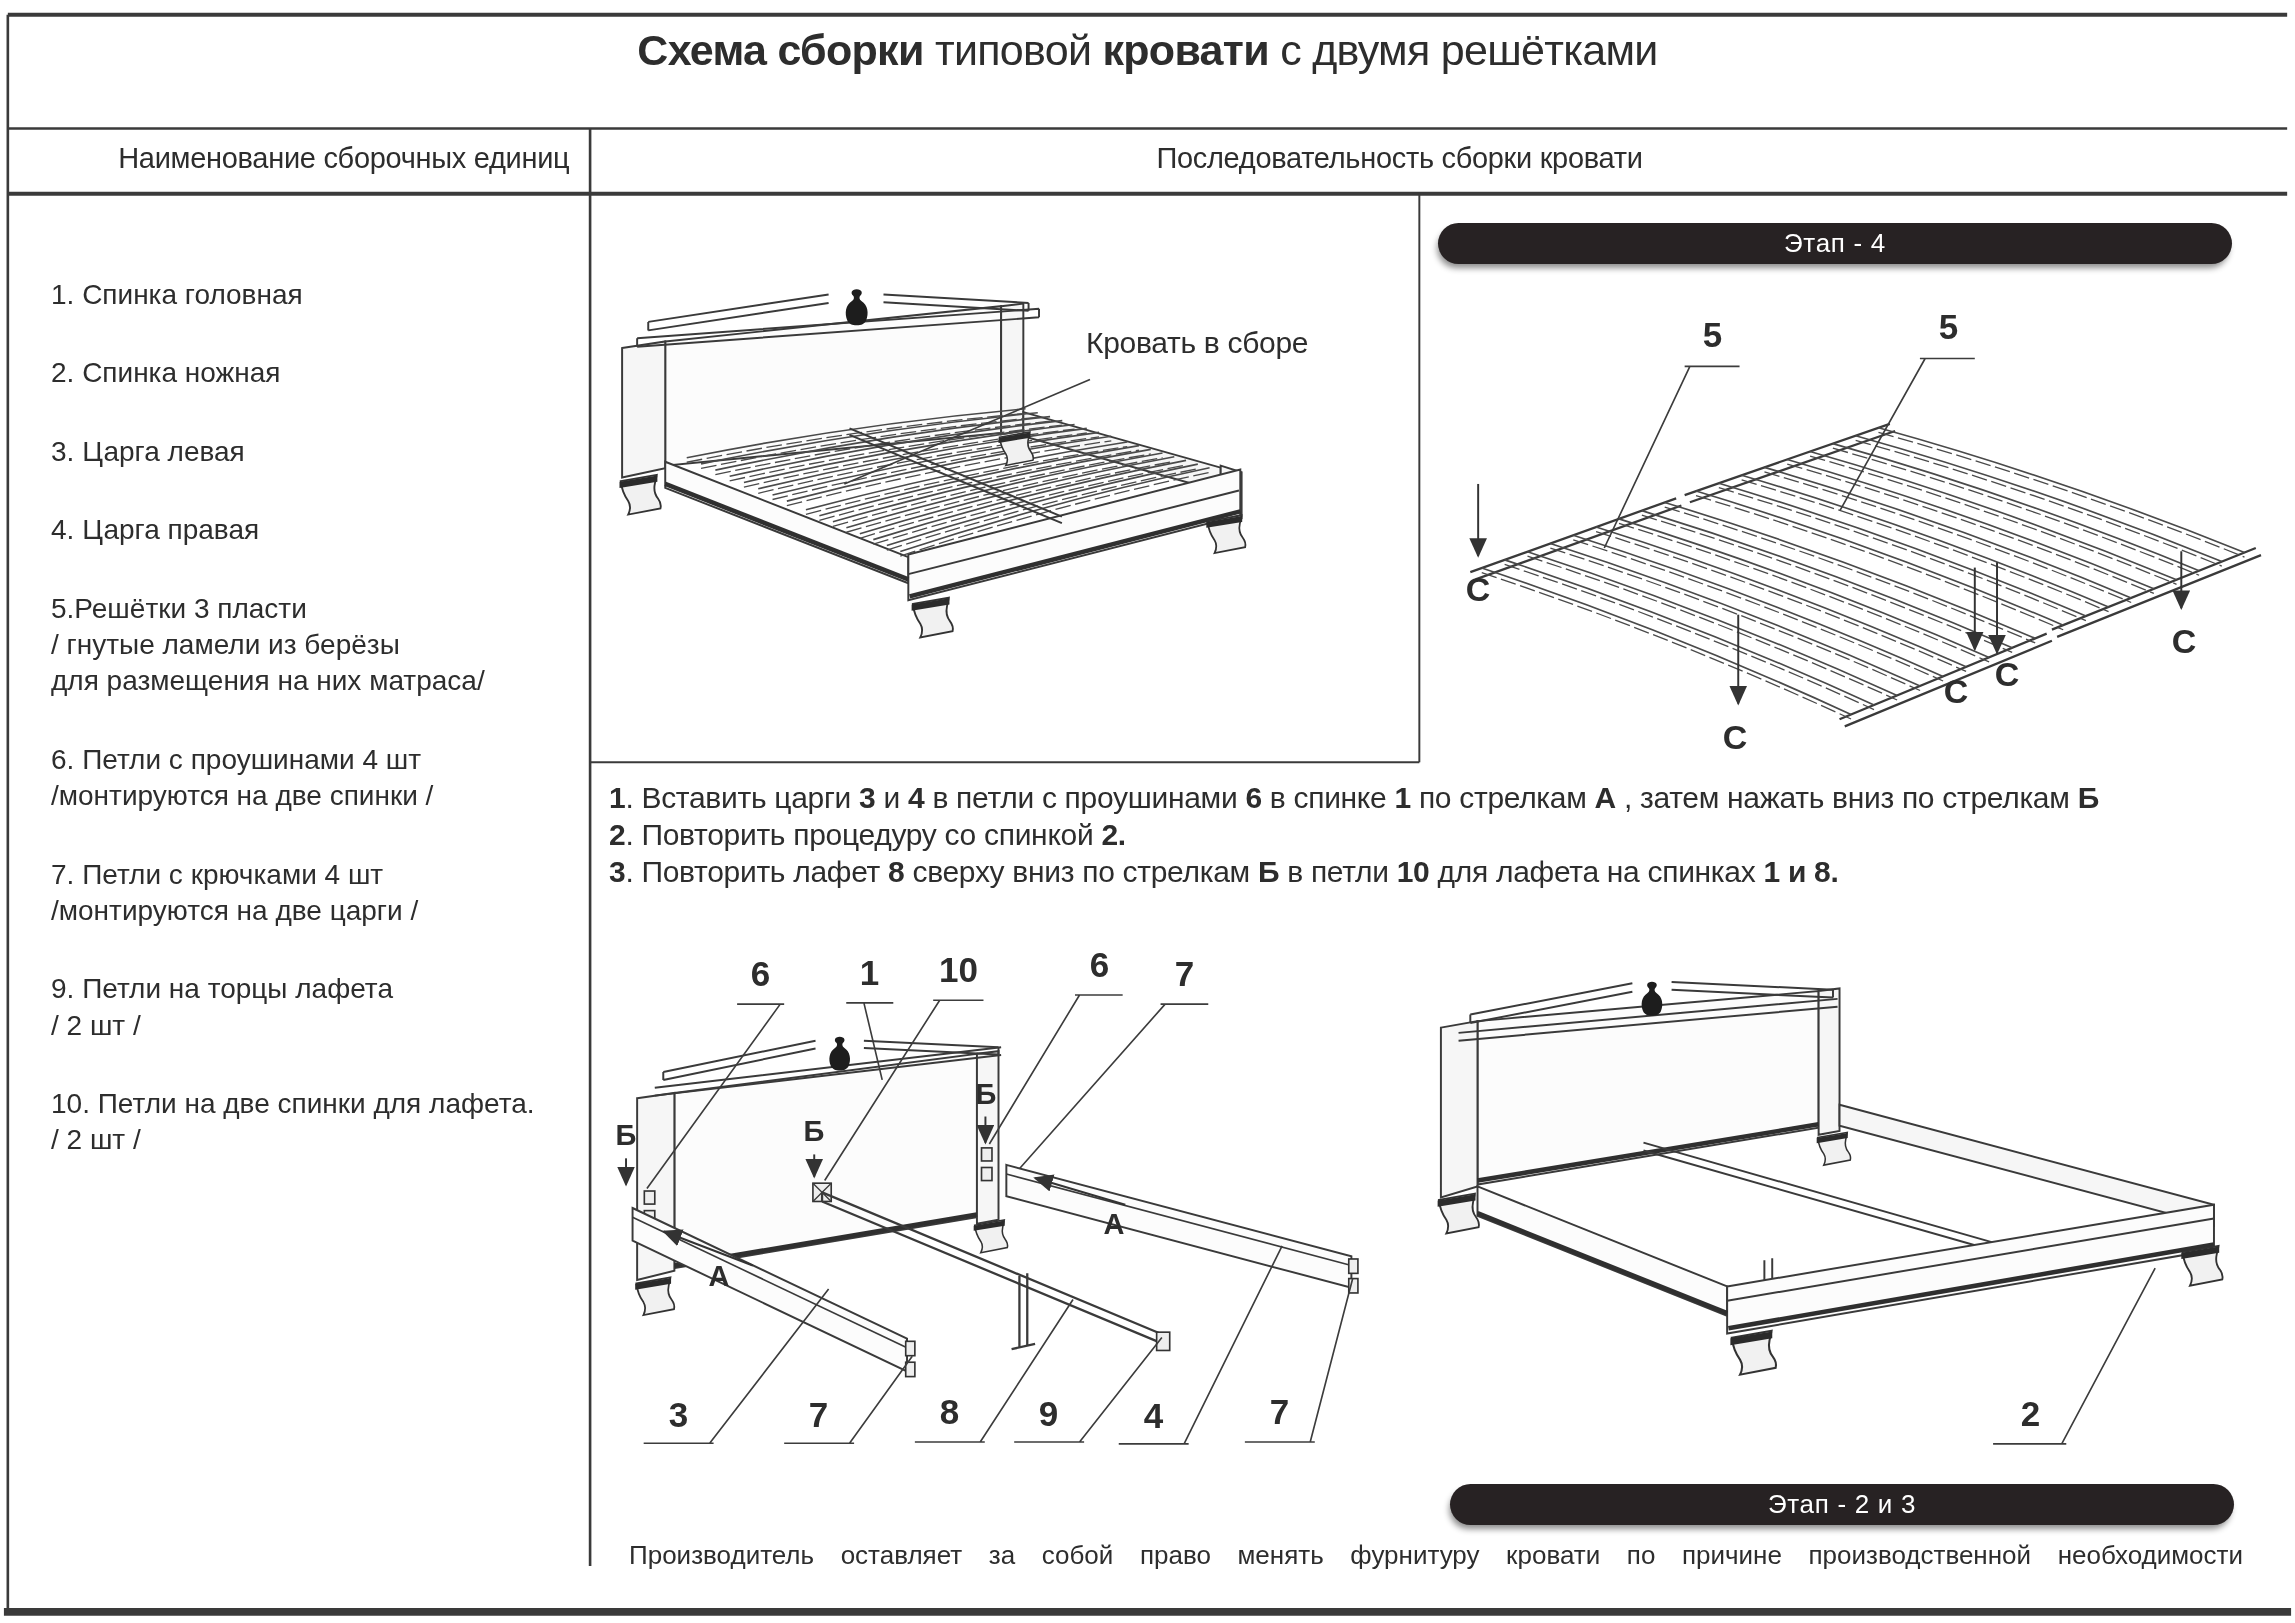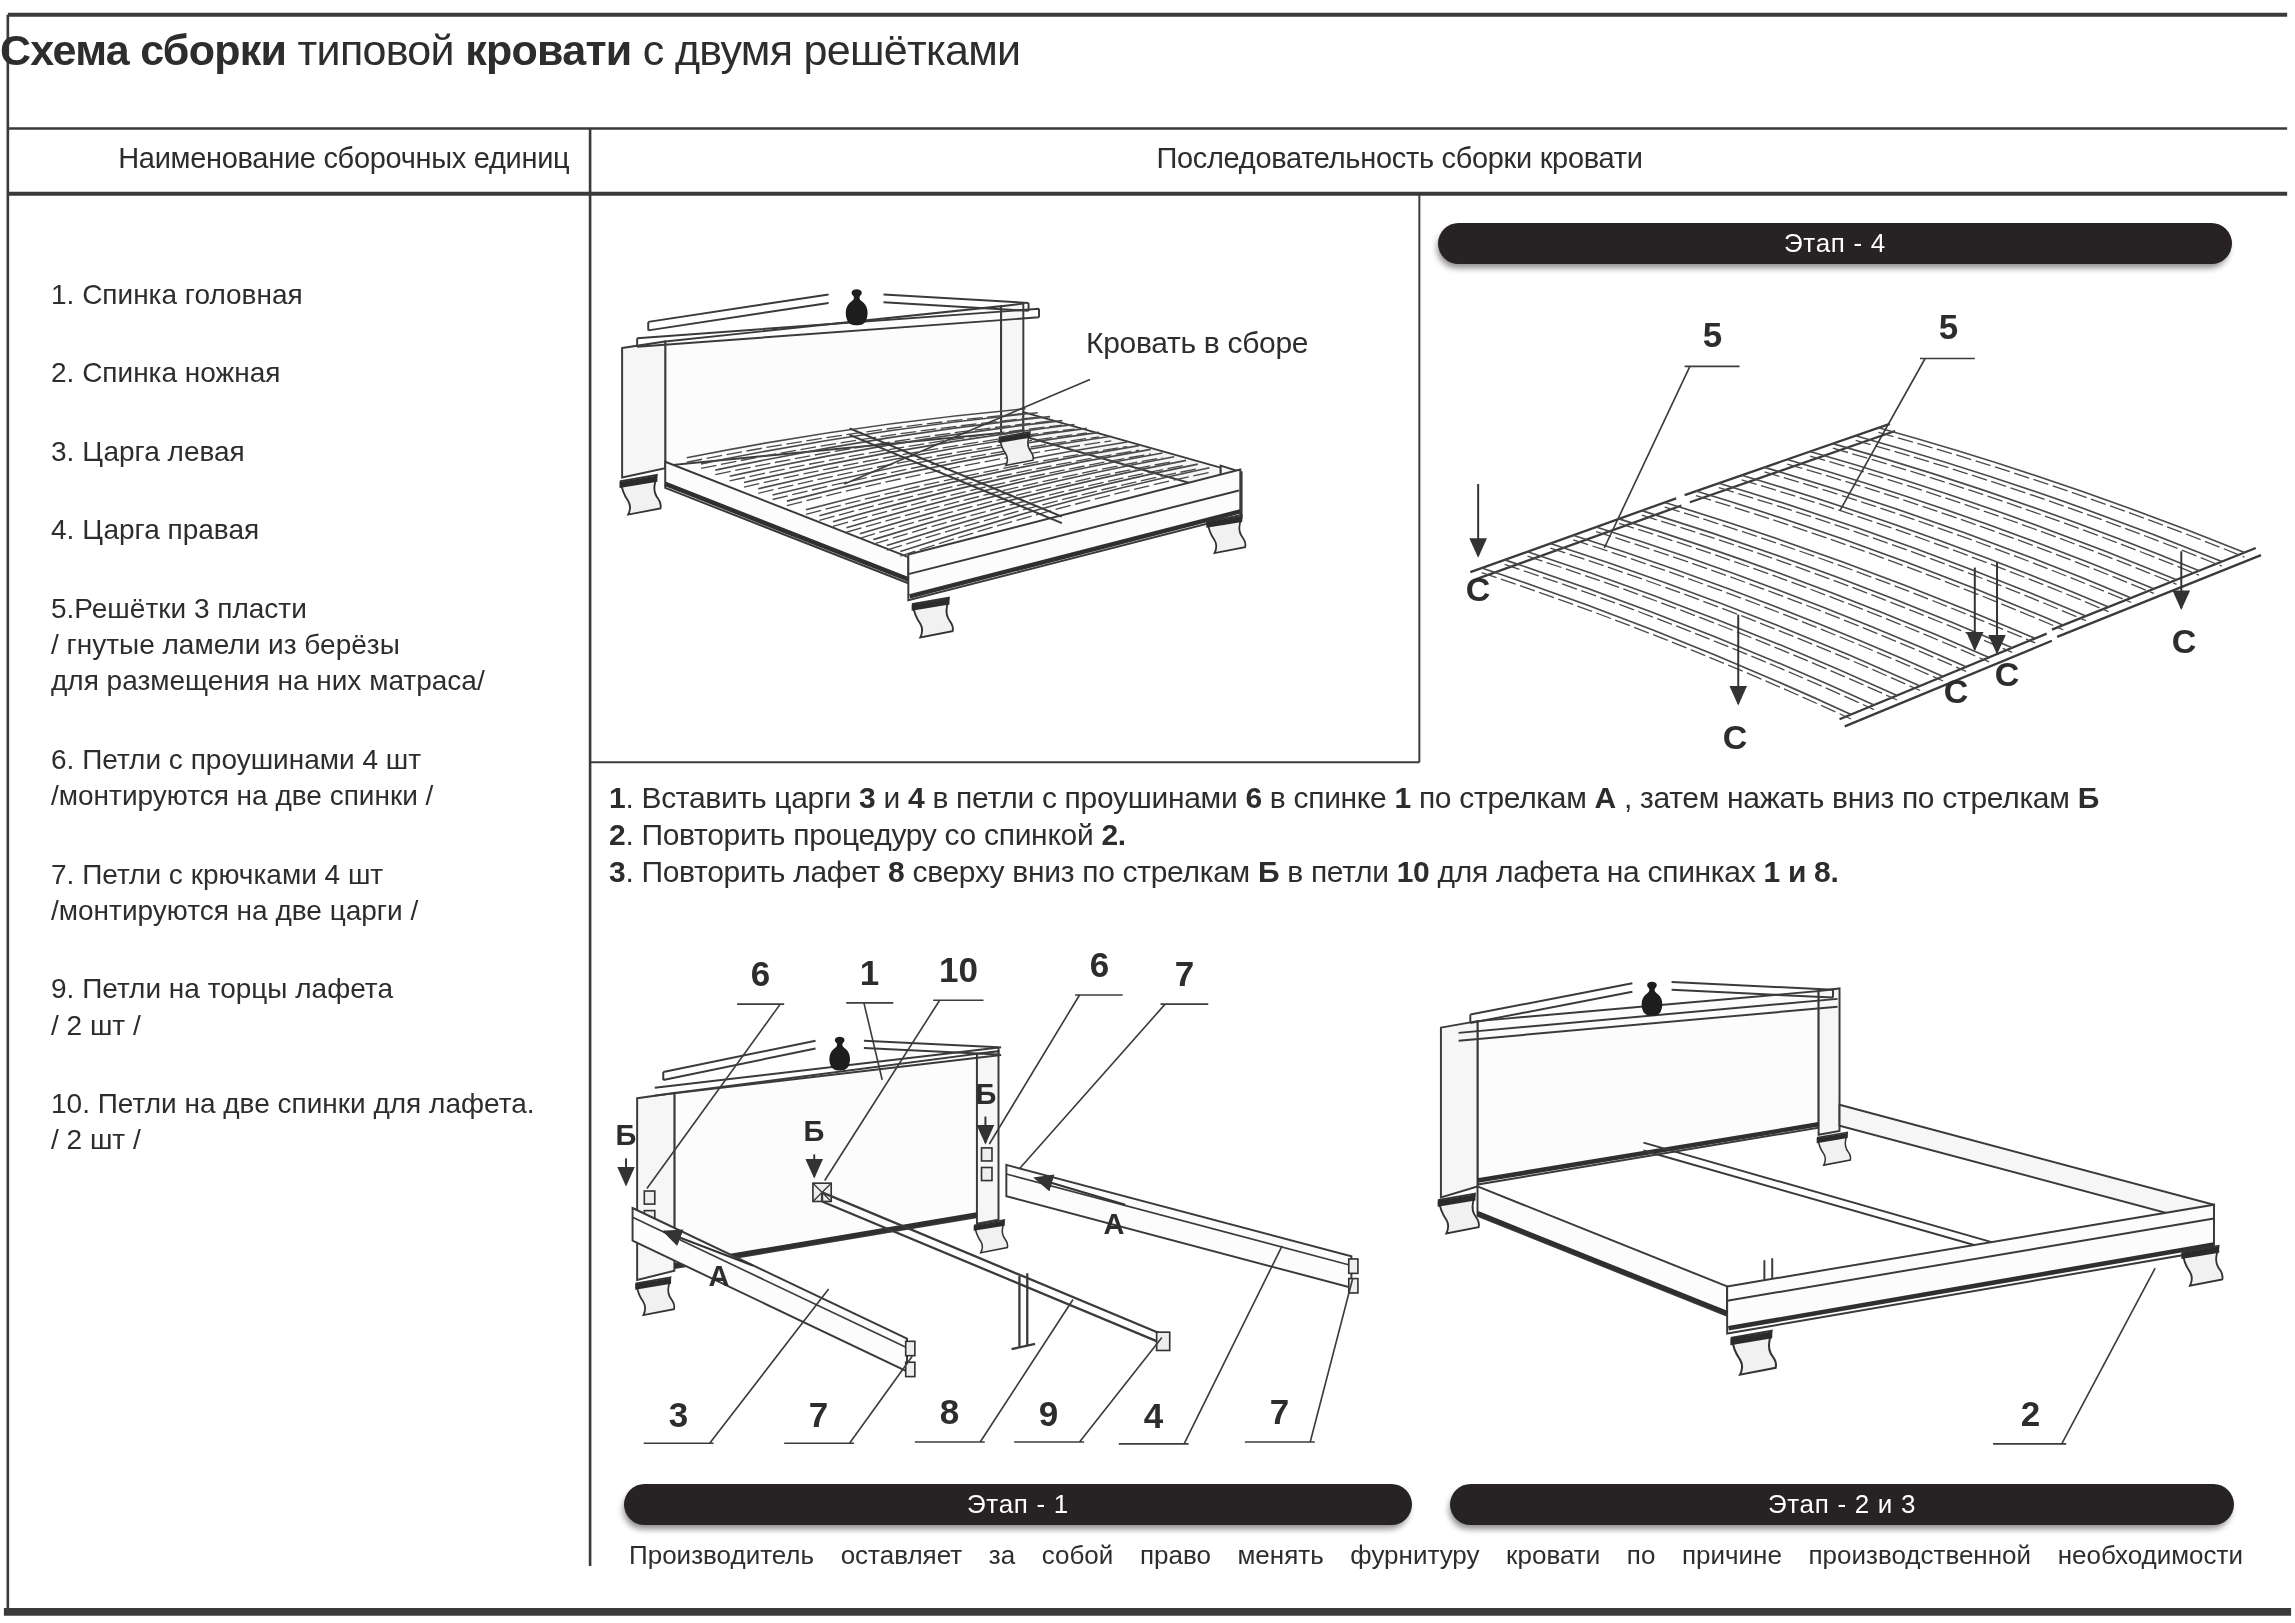--- a/index.html
+++ b/index.html
@@ -11,21 +11,21 @@
   .face{fill:#fcfcfc;stroke:#3a3a3a;stroke-width:3;}
   .face2{fill:#f6f6f6;stroke:#3a3a3a;stroke-width:3;}
   .thick{stroke:#2f2f2f;stroke-width:7;fill:none;}
   .slats path{stroke:#4a4a4a;stroke-width:2.5;fill:none;}
   .slats path.s2{stroke-width:2;stroke-dasharray:24 7;}
   .lead{stroke:#3c3c3c;stroke-width:2.5;fill:none;}
   .arrow{stroke:#333;stroke-width:3;fill:none;marker-end:url(#ah);}
   .hinge{fill:#eee;stroke:#333;stroke-width:2.5;}
 
   .abs{position:absolute;}
-  .title{left:0;top:26px;width:2295px;text-align:left;font-size:43px;letter-spacing:-0.7px;white-space:nowrap;}
+  .title{left:0;top:26px;width:2295px;text-align:center;font-size:43px;letter-spacing:-0.7px;white-space:nowrap;}
   .title b{font-weight:700;}
   .colhdr{top:142px;font-size:29px;text-align:center;letter-spacing:-0.3px;padding-left:45px;}
   .hdr-left{left:7.8px;width:582px;}
   .hdr-right{left:590px;width:1529px;}
   .parts{left:51px;top:277px;width:533px;font-size:28px;line-height:1.3;}
   .parts .part-item{white-space:pre-line;margin-bottom:42px;}
   .instr{left:609px;top:779px;width:1683px;font-size:30px;line-height:37px;letter-spacing:-0.3px;}
   .instr .iline{white-space:nowrap;}
   .instr b{font-weight:700;}
   .badge{height:41px;background:#272223;border-radius:21px;color:#fff;
@@ -285,21 +285,20 @@
 /монтируются на две спинки /</div>
       <div class="part-item">7. Петли с крючками 4 шт
 /монтируются на две царги /</div>
       <div class="part-item">9. Петли на торцы лафета
 / 2 шт /</div>
       <div class="part-item">10. Петли на две спинки для лафета.
 / 2 шт /</div>
     </div>
 
   <div class="abs badge" style="left:1438px;top:207px;width:794px;">Этап -  4</div>
-  <div class="abs badge" style="left:624px;top:1468px;width:788px;">Этап - 1</div>
   <div class="abs badge" style="left:1450px;top:1468px;width:784px;">Этап -  2 и 3</div>
 
   <div class="abs asm-label" style="left:1086px;top:326px;">Кровать в сборе</div>
 
   <div class="abs instr">
     <div class="iline"><b>1</b><span>. Вставить царги </span><b>3</b><span> и </span><b>4</b><span> в петли с проушинами </span><b>6</b><span> в спинке </span><b>1</b><span> по стрелкам </span><b>А</b><span> , затем нажать вниз по стрелкам </span><b>Б</b></div>
     <div class="iline"><b>2</b><span>. Повторить процедуру со спинкой </span><b>2.</b></div>
     <div class="iline"><b>3</b><span>. Повторить лафет </span><b>8</b><span> сверху вниз по стрелкам </span><b>Б</b><span> в петли </span><b>10</b><span> для лафета на спинках </span><b>1 и 8.</b></div>
   </div>
 

